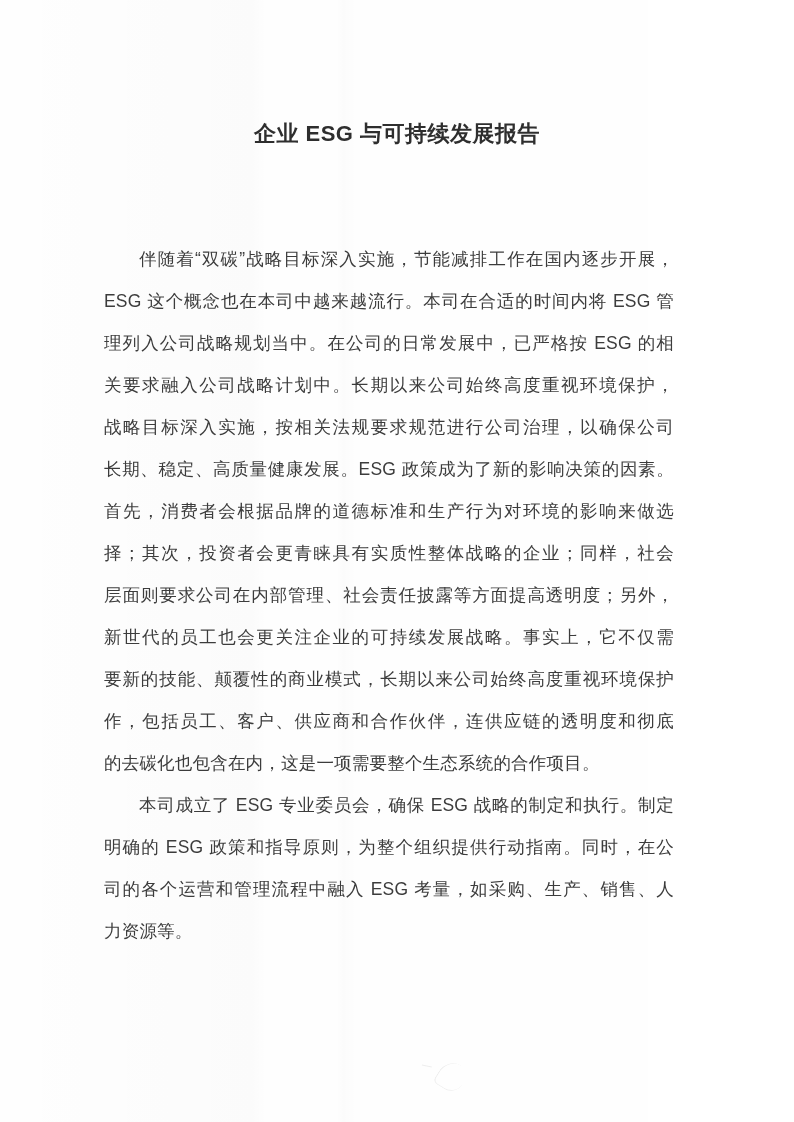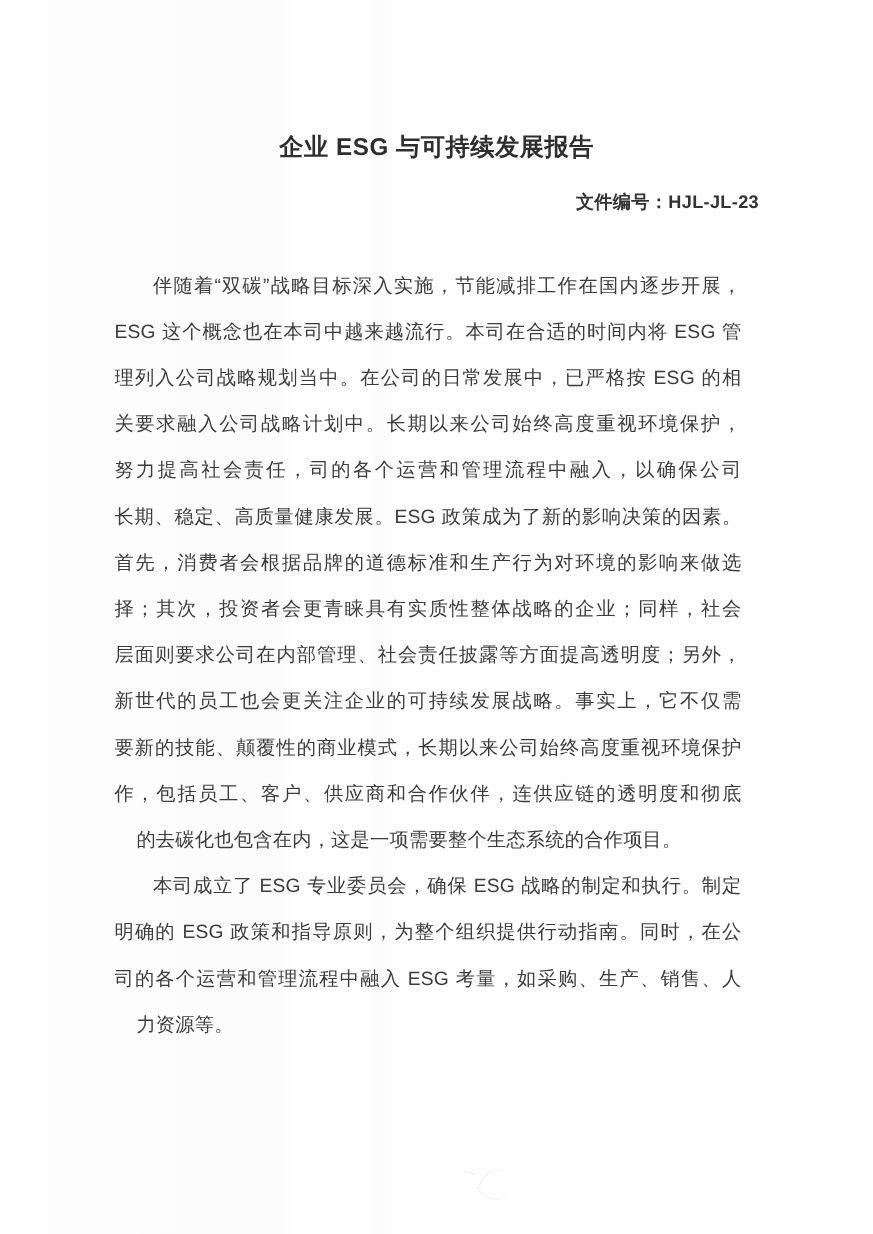--- a/index.html
+++ b/index.html
@@ -69,21 +69,20 @@
     text-align-last: justify;
     text-justify: inter-ideograph;
     letter-spacing: 0.2px;
     overflow: hidden;
   }
   .indent {
     text-indent: 35px;
   }
   .para-end {
     text-align-last: left;
-    margin-left: 20px;
   }
   
   .scan-speck {
     position: absolute;
     left: 438px;
     top: 1062px;
     width: 26px;
     height: 28px;
     border-left: 1px solid rgba(80,80,80,0.10);
     border-bottom: 1px solid rgba(80,80,80,0.08);
@@ -101,29 +100,28 @@
     transform: rotate(-20deg);
   }
 </style>
 </head>
 <body>
 
 <div class="page">
 
   <h1 class="title">企业 ESG 与可持续发展报告</h1>
 
-  <div class="doc-number">文件编号：HJL-JL-23</div>
 
   <div class="doc-body">
 
     <div class="line indent">伴随着“双碳”战略目标深入实施，节能减排工作在国内逐步开展，</div>
     <div class="line">ESG 这个概念也在本司中越来越流行。本司在合适的时间内将 ESG 管</div>
     <div class="line">理列入公司战略规划当中。在公司的日常发展中，已严格按 ESG 的相</div>
     <div class="line">关要求融入公司战略计划中。长期以来公司始终高度重视环境保护，</div>
-    <div class="line">努力提高社会责任，司的各个运营和管理流程中融入，以确保公司</div>
+    <div class="line">战略目标深入实施，按相关法规要求规范进行公司治理，以确保公司</div>
     <div class="line">长期、稳定、高质量健康发展。ESG 政策成为了新的影响决策的因素。</div>
     <div class="line">首先，消费者会根据品牌的道德标准和生产行为对环境的影响来做选</div>
     <div class="line">择；其次，投资者会更青睐具有实质性整体战略的企业；同样，社会</div>
     <div class="line">层面则要求公司在内部管理、社会责任披露等方面提高透明度；另外，</div>
     <div class="line">新世代的员工也会更关注企业的可持续发展战略。事实上，它不仅需</div>
     <div class="line">要新的技能、颠覆性的商业模式，长期以来公司始终高度重视环境保护</div>
     <div class="line">作，包括员工、客户、供应商和合作伙伴，连供应链的透明度和彻底</div>
     <div class="line para-end">的去碳化也包含在内，这是一项需要整个生态系统的合作项目。</div>
 
     <div class="line indent">本司成立了 ESG 专业委员会，确保 ESG 战略的制定和执行。制定</div>

